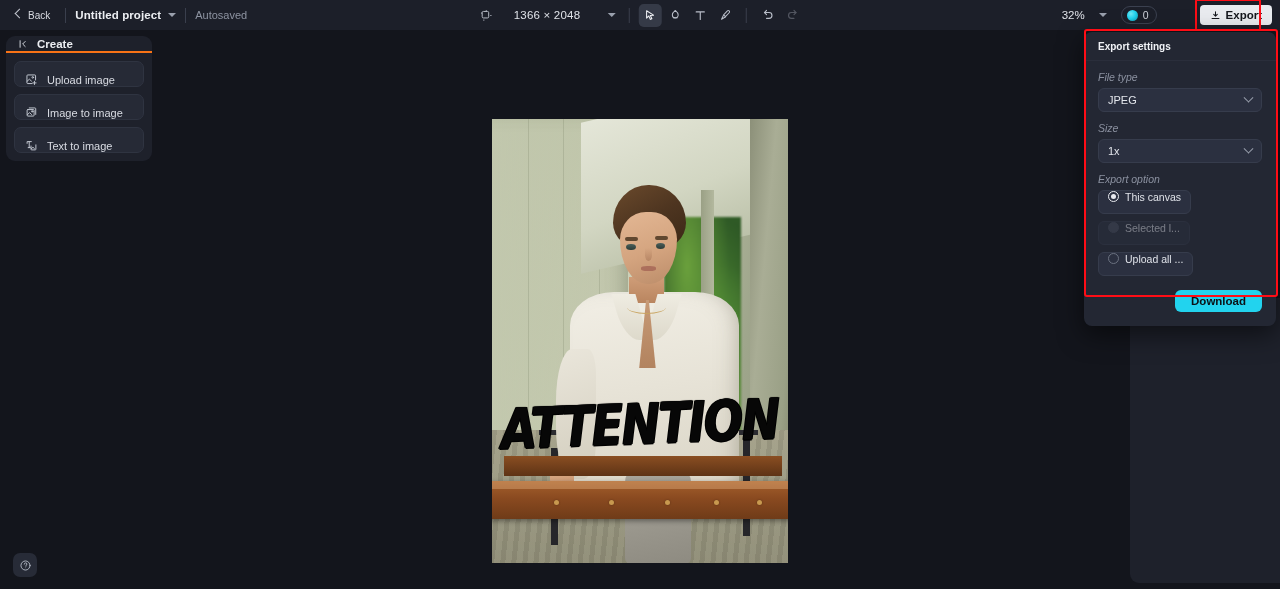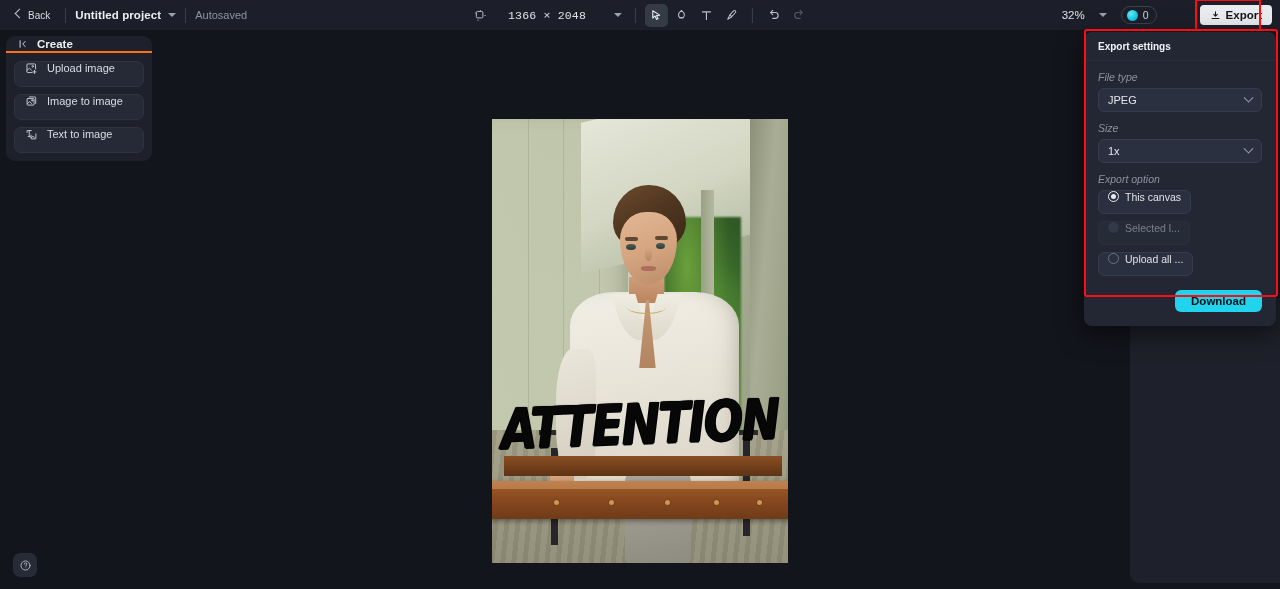--- a/index.html
+++ b/index.html
@@ -32,21 +32,21 @@
   .caret {
     width: 0; height: 0; border-left: 4px solid transparent; border-right: 4px solid transparent;
     border-top: 4.5px solid #9aa0ad; margin-left: 7px; cursor: pointer;
   }
   .autosaved { font-size: 11px; color: #8d93a1; }
 
   .tb-center {
     position: absolute; left: 50%; transform: translateX(-50%);
     display: flex; align-items: center; height: 30px; gap: 0;
   }
-  .size-chip { display: flex; align-items: center; gap: 21px; padding: 0 4px; cursor: pointer; font-family: Liberation Mono, monospace; }
+  .size-chip { display: flex; align-items: center; gap: 21px; padding: 0 4px; cursor: pointer; }
   .size-txt { font-size: 11.5px; color: #dfe2e8; letter-spacing: .2px; }
   .tool-group { display: flex; align-items: center; gap: 2px; }
   .tool {
     width: 23px; height: 23px; border-radius: 5px;
     display: flex; align-items: center; justify-content: center; cursor: pointer;
   }
   .tool.active { background: #353a47; }
   .tool.dim { opacity: .35; }
 
   .tb-right {
@@ -80,21 +80,21 @@
     position: absolute; left: 6px; top: 36px; width: 146px;
     background: #1e212b; border-radius: 9px; padding: 0 0 8px 0; z-index: 20;
   }
   .lp-head {
     display: flex; align-items: center; gap: 7px;
     height: 17px; padding: 7px 12px; border-bottom: 2px solid #f97316;
   }
   .lp-head-txt { font-size: 11.5px; font-weight: bold; color: #eceef2; }
   .lp-items { padding: 8px 8px 0 8px; display: flex; flex-direction: column; gap: 7px; }
   .lp-item {
-    display: flex; align-items: flex-start; gap: 9px;
+    display: flex; align-items: flex-end; gap: 9px;
     height: 26px; padding: 0 10px; border-radius: 7px;
     background: #262a36; border: 1px solid #2f3441; cursor: pointer;
   }
   .lp-item-txt { font-size: 11px; color: #d9dce3; }
 
   
   .canvas-area { position: absolute; inset: 30px 0 0 0; background: #13151c; }
   .artboard {
     position: absolute; left: 492px; top: 89px; width: 296px; height: 444px;
     overflow: hidden; background: #8d9079;

